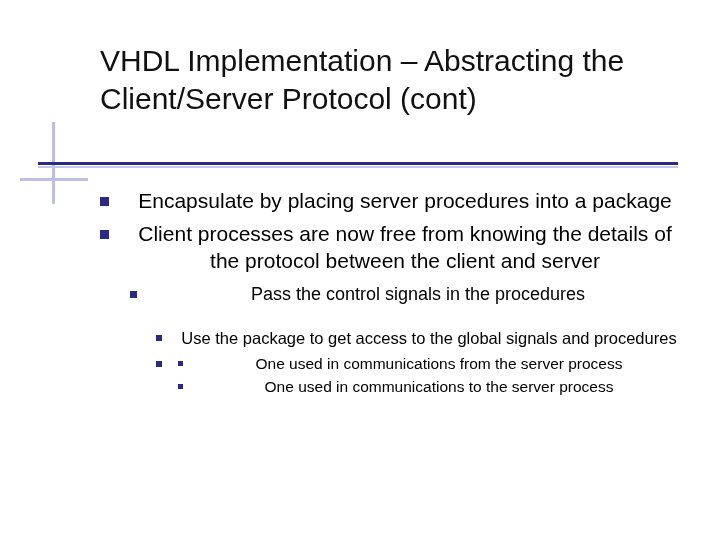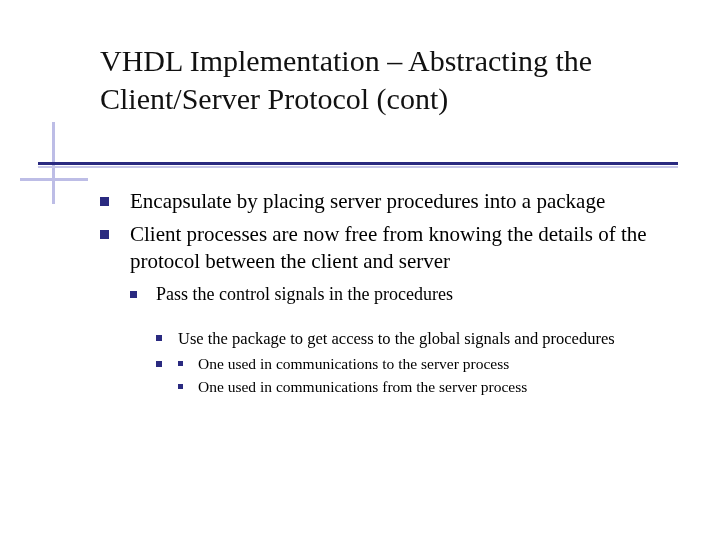--- a/index.html
+++ b/index.html
@@ -10,21 +10,20 @@
     background: #fff;
     font-family: Verdana, Geneva, sans-serif;
     color: #000;
     overflow: hidden;
   }
   .slide {
     position: relative;
     width: 696px;
     height: 540px;
     box-sizing: border-box;
-    font-family: Liberation Serif, serif;
   }
   .title {
     position: absolute;
     left: 100px;
     top: 42px;
     width: 560px;
     font-size: 30px;
     line-height: 1.25;
     font-weight: 400;
     color: #111;
@@ -59,20 +58,21 @@
     top: 178px;
     width: 68px;
     height: 3px;
     background: #bdbde6;
   }
   .body {
     position: absolute;
     left: 100px;
     top: 188px;
     width: 580px;
+    text-align: center;
   }
   ul {
     list-style: none;
     margin: 0;
     padding: 0;
   }
   li {
     position: relative;
     padding-left: 26px;
     margin-bottom: 4px;
@@ -123,25 +123,25 @@
             <ul class="l3">
               <li>
                 <span class="sq"></span>
                 <span>Use the package to get access to the global signals and procedures</span>
               </li>
               <li>
                 <span class="sq"></span>
                 <ul class="l4">
                   <li>
                     <span class="sq"></span>
-                    <span>One used in communications to the server process</span>
+                    <span>One used in communications from the server process</span>
                   </li>
                   <li>
                     <span class="sq"></span>
-                    <span>One used in communications from the server process</span>
+                    <span>One used in communications to the server process</span>
                   </li>
                 </ul>
               </li>
             </ul>
           </li>
         </ul>
       </li>
     </ul>
   </div>
 </div>

